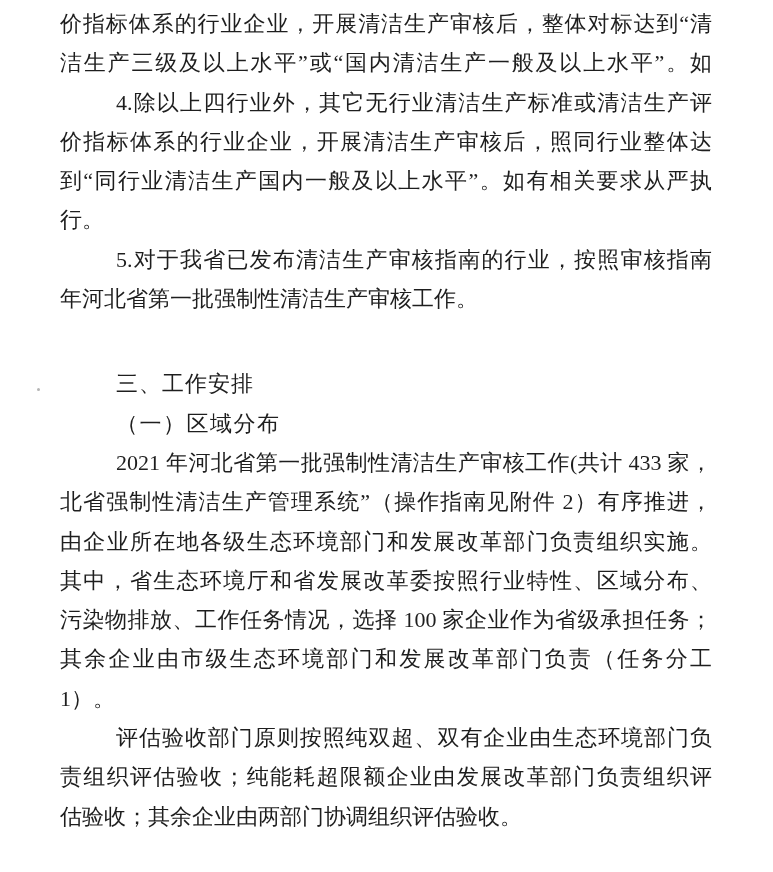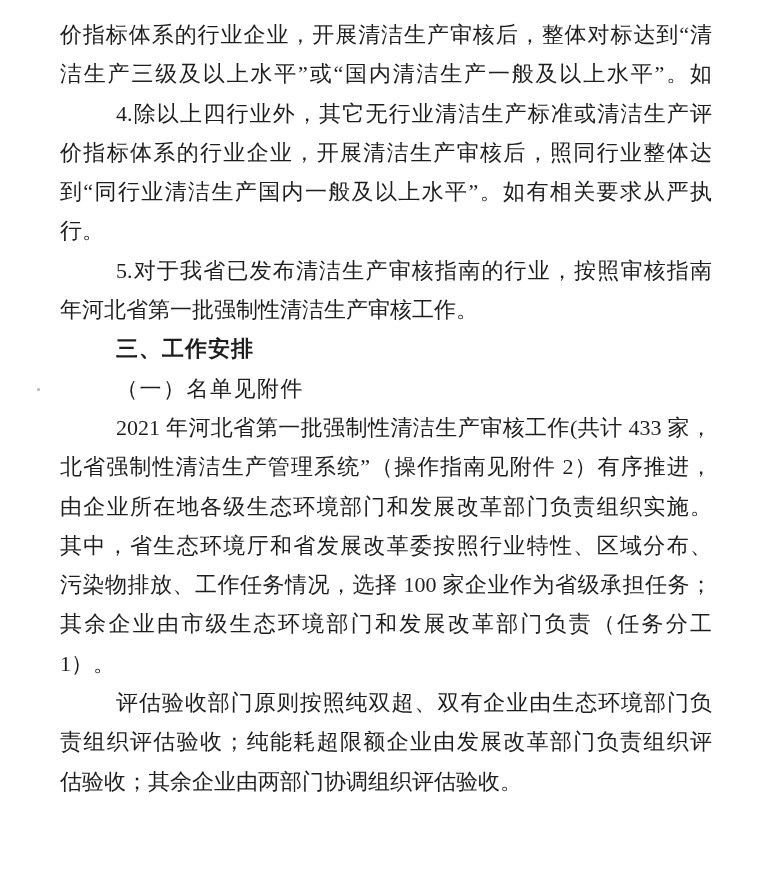--- a/index.html
+++ b/index.html
@@ -8,39 +8,40 @@
     height: 872px;
     background: #ffffff;
     overflow: hidden;
     position: relative;
     font-family: "Liberation Serif", "DejaVu Serif", serif;
     color: #1e1e1e;
   }
   .doc {
     position: absolute;
     left: 60px;
-    top: 15px;
+    top: 4px;
     width: 652px;
   }
   .ln {
     height: 39.3px;
     line-height: 39.3px;
     font-size: 22px;
     text-align: left;
   }
   .ln.fill {
     text-align: justify;
     text-align-last: justify;
     text-justify: inter-character;
   }
   .ln.ind { padding-left: 56px; }
   .ln.h {
     font-family: "Liberation Sans", "DejaVu Sans", sans-serif;
-    font-weight: bold;
+    font-weight: normal;
     letter-spacing: 1px;
+    margin-top: 46px;
   }
   .ln.sub { letter-spacing: 1.5px; }
   .speck {
     position: absolute;
     left: 37px;
     top: 388px;
     width: 3px;
     height: 3px;
     background: #b5b5b5;
     border-radius: 50%;
@@ -52,21 +53,21 @@
 <div class="doc">
   <div class="ln fill">价指标体系的行业企业，开展清洁生产审核后，整体对标达到“清</div>
   <div class="ln fill">洁生产三级及以上水平”或“国内清洁生产一般及以上水平”。如</div>
   <div class="ln fill ind">4.除以上四行业外，其它无行业清洁生产标准或清洁生产评</div>
   <div class="ln fill">价指标体系的行业企业，开展清洁生产审核后，照同行业整体达</div>
   <div class="ln fill">到“同行业清洁生产国内一般及以上水平”。如有相关要求从严执</div>
   <div class="ln">行。</div>
   <div class="ln fill ind">5.对于我省已发布清洁生产审核指南的行业，按照审核指南</div>
   <div class="ln">年河北省第一批强制性清洁生产审核工作。</div>
   <div class="ln h ind">三、工作安排</div>
-  <div class="ln sub ind">（一）名单见附件</div>
+  <div class="ln sub ind">（一）区域分布</div>
   <div class="ln fill ind">2021 年河北省第一批强制性清洁生产审核工作(共计 433 家，</div>
   <div class="ln fill">北省强制性清洁生产管理系统”（操作指南见附件 2）有序推进，</div>
   <div class="ln fill">由企业所在地各级生态环境部门和发展改革部门负责组织实施。</div>
   <div class="ln fill">其中，省生态环境厅和省发展改革委按照行业特性、区域分布、</div>
   <div class="ln fill">污染物排放、工作任务情况，选择 100 家企业作为省级承担任务；</div>
   <div class="ln fill">其余企业由市级生态环境部门和发展改革部门负责（任务分工</div>
   <div class="ln">1）。</div>
   <div class="ln fill ind">评估验收部门原则按照纯双超、双有企业由生态环境部门负</div>
   <div class="ln fill">责组织评估验收；纯能耗超限额企业由发展改革部门负责组织评</div>
   <div class="ln">估验收；其余企业由两部门协调组织评估验收。</div>

